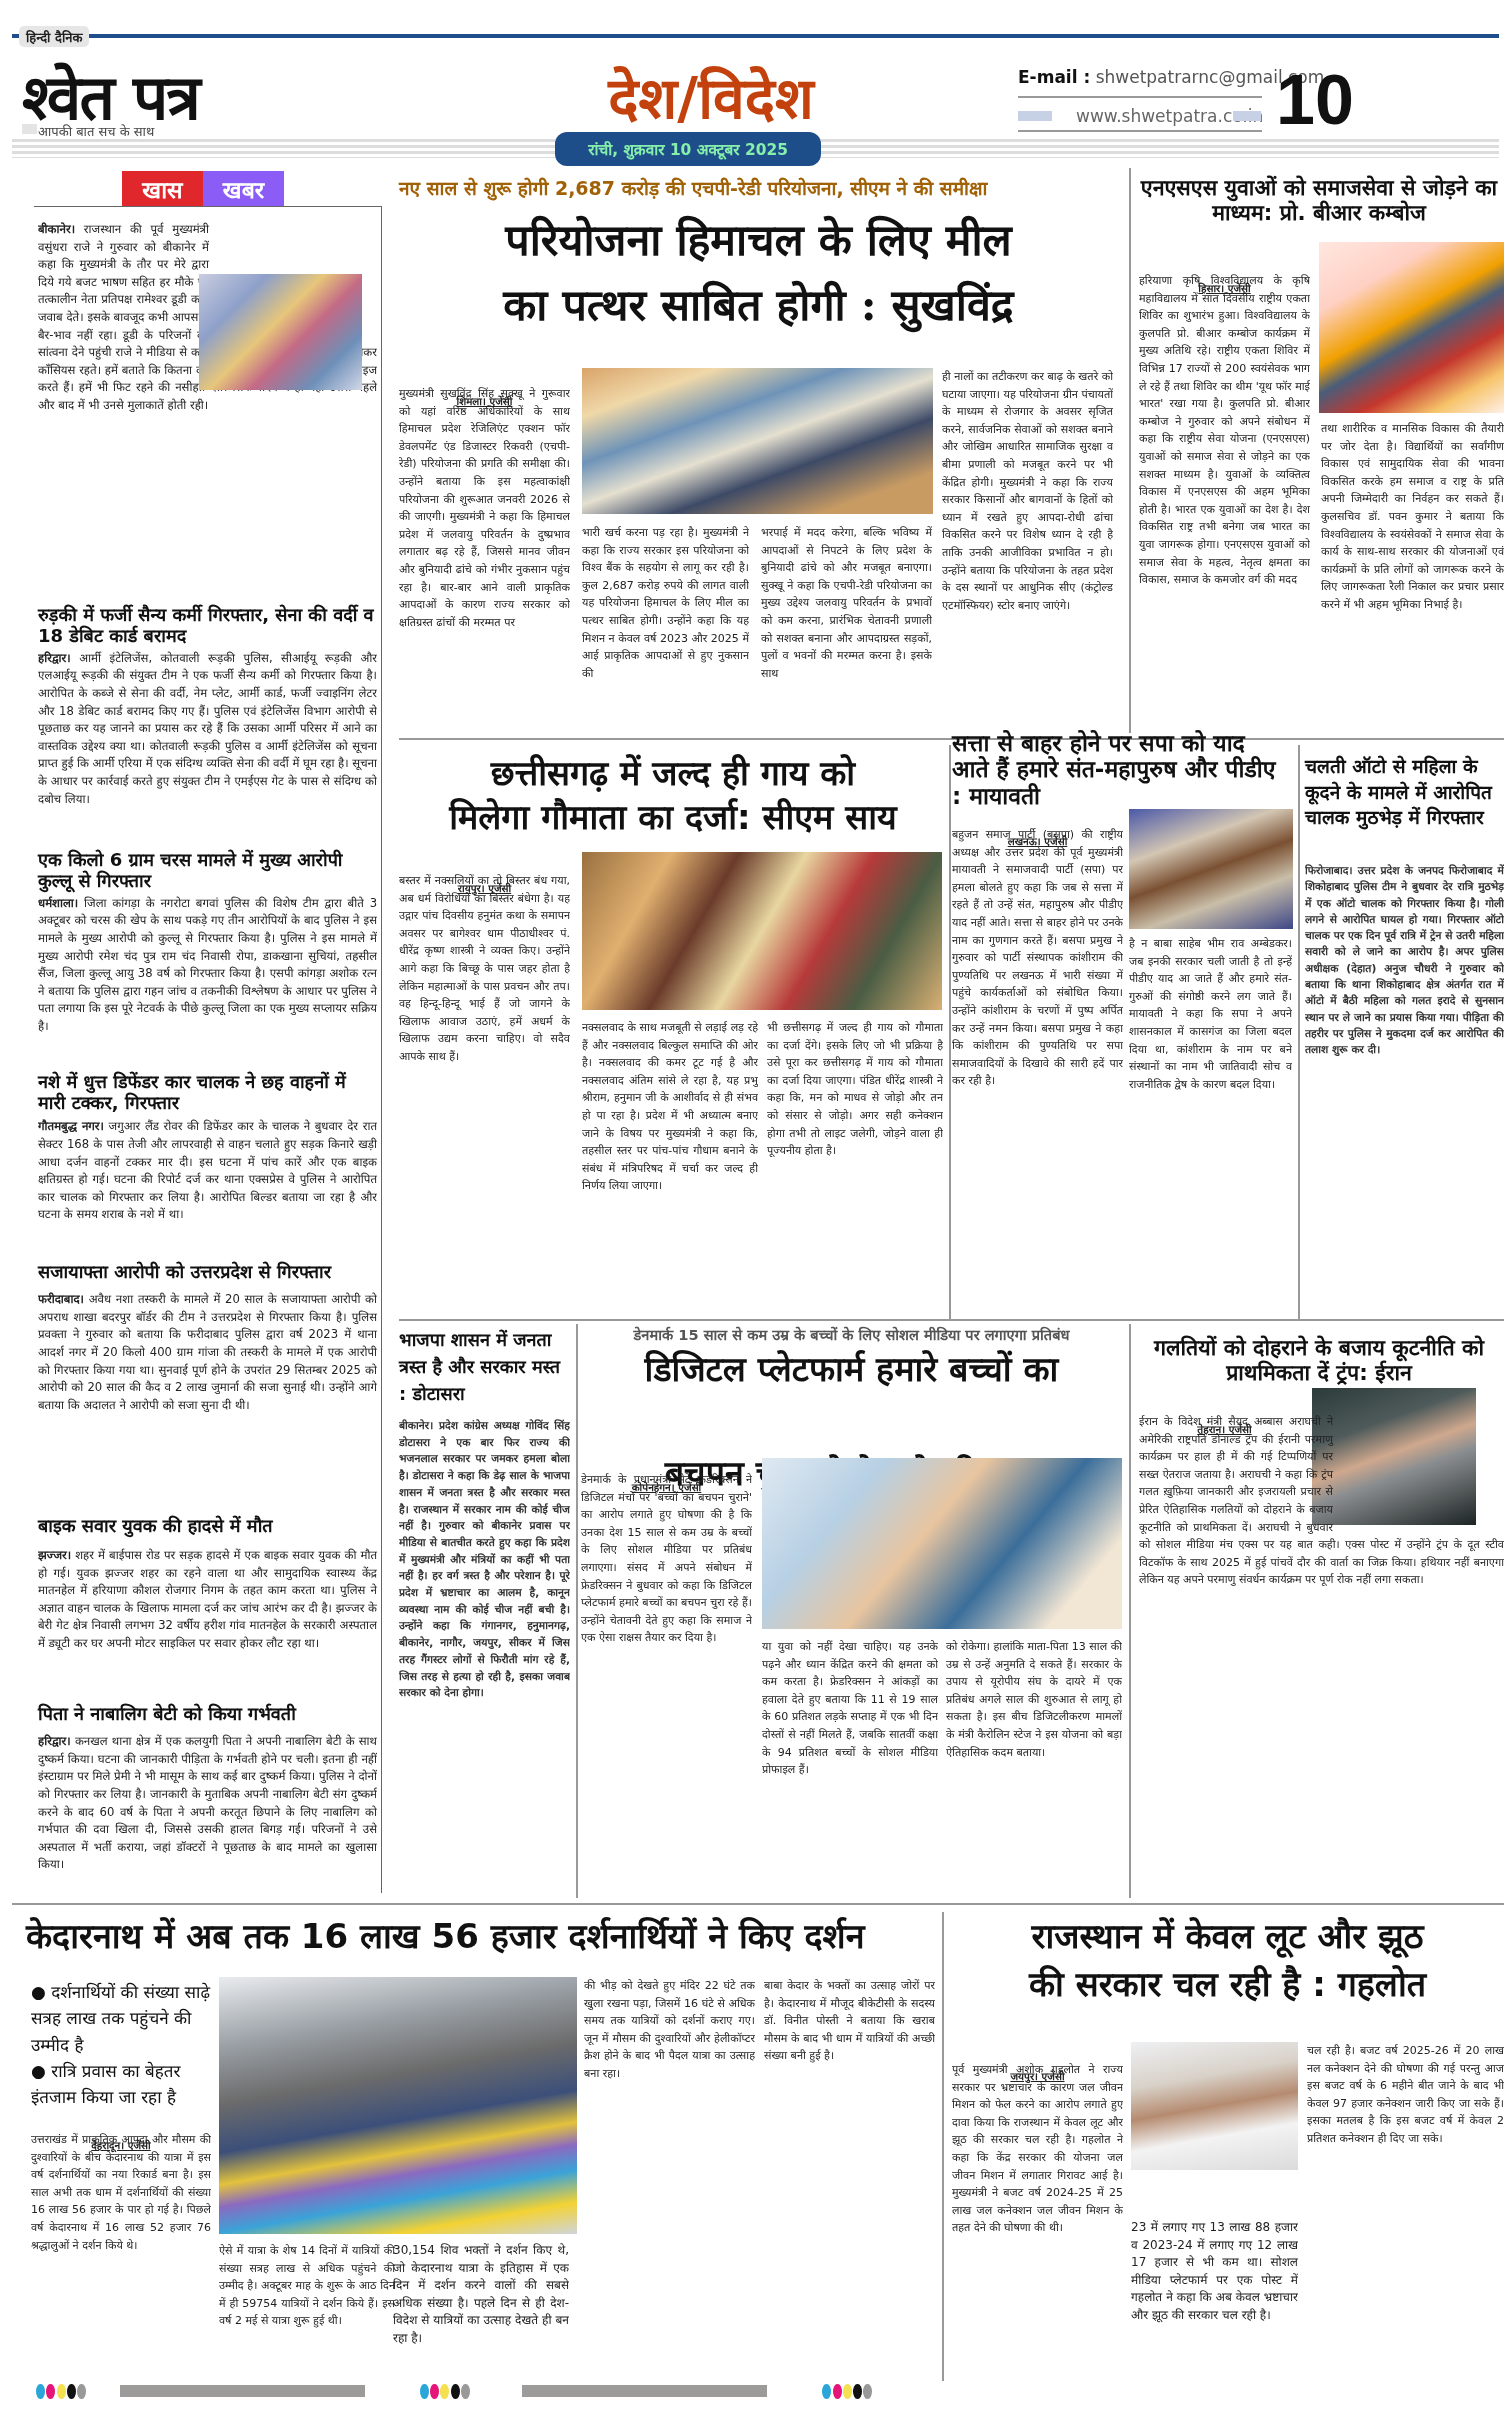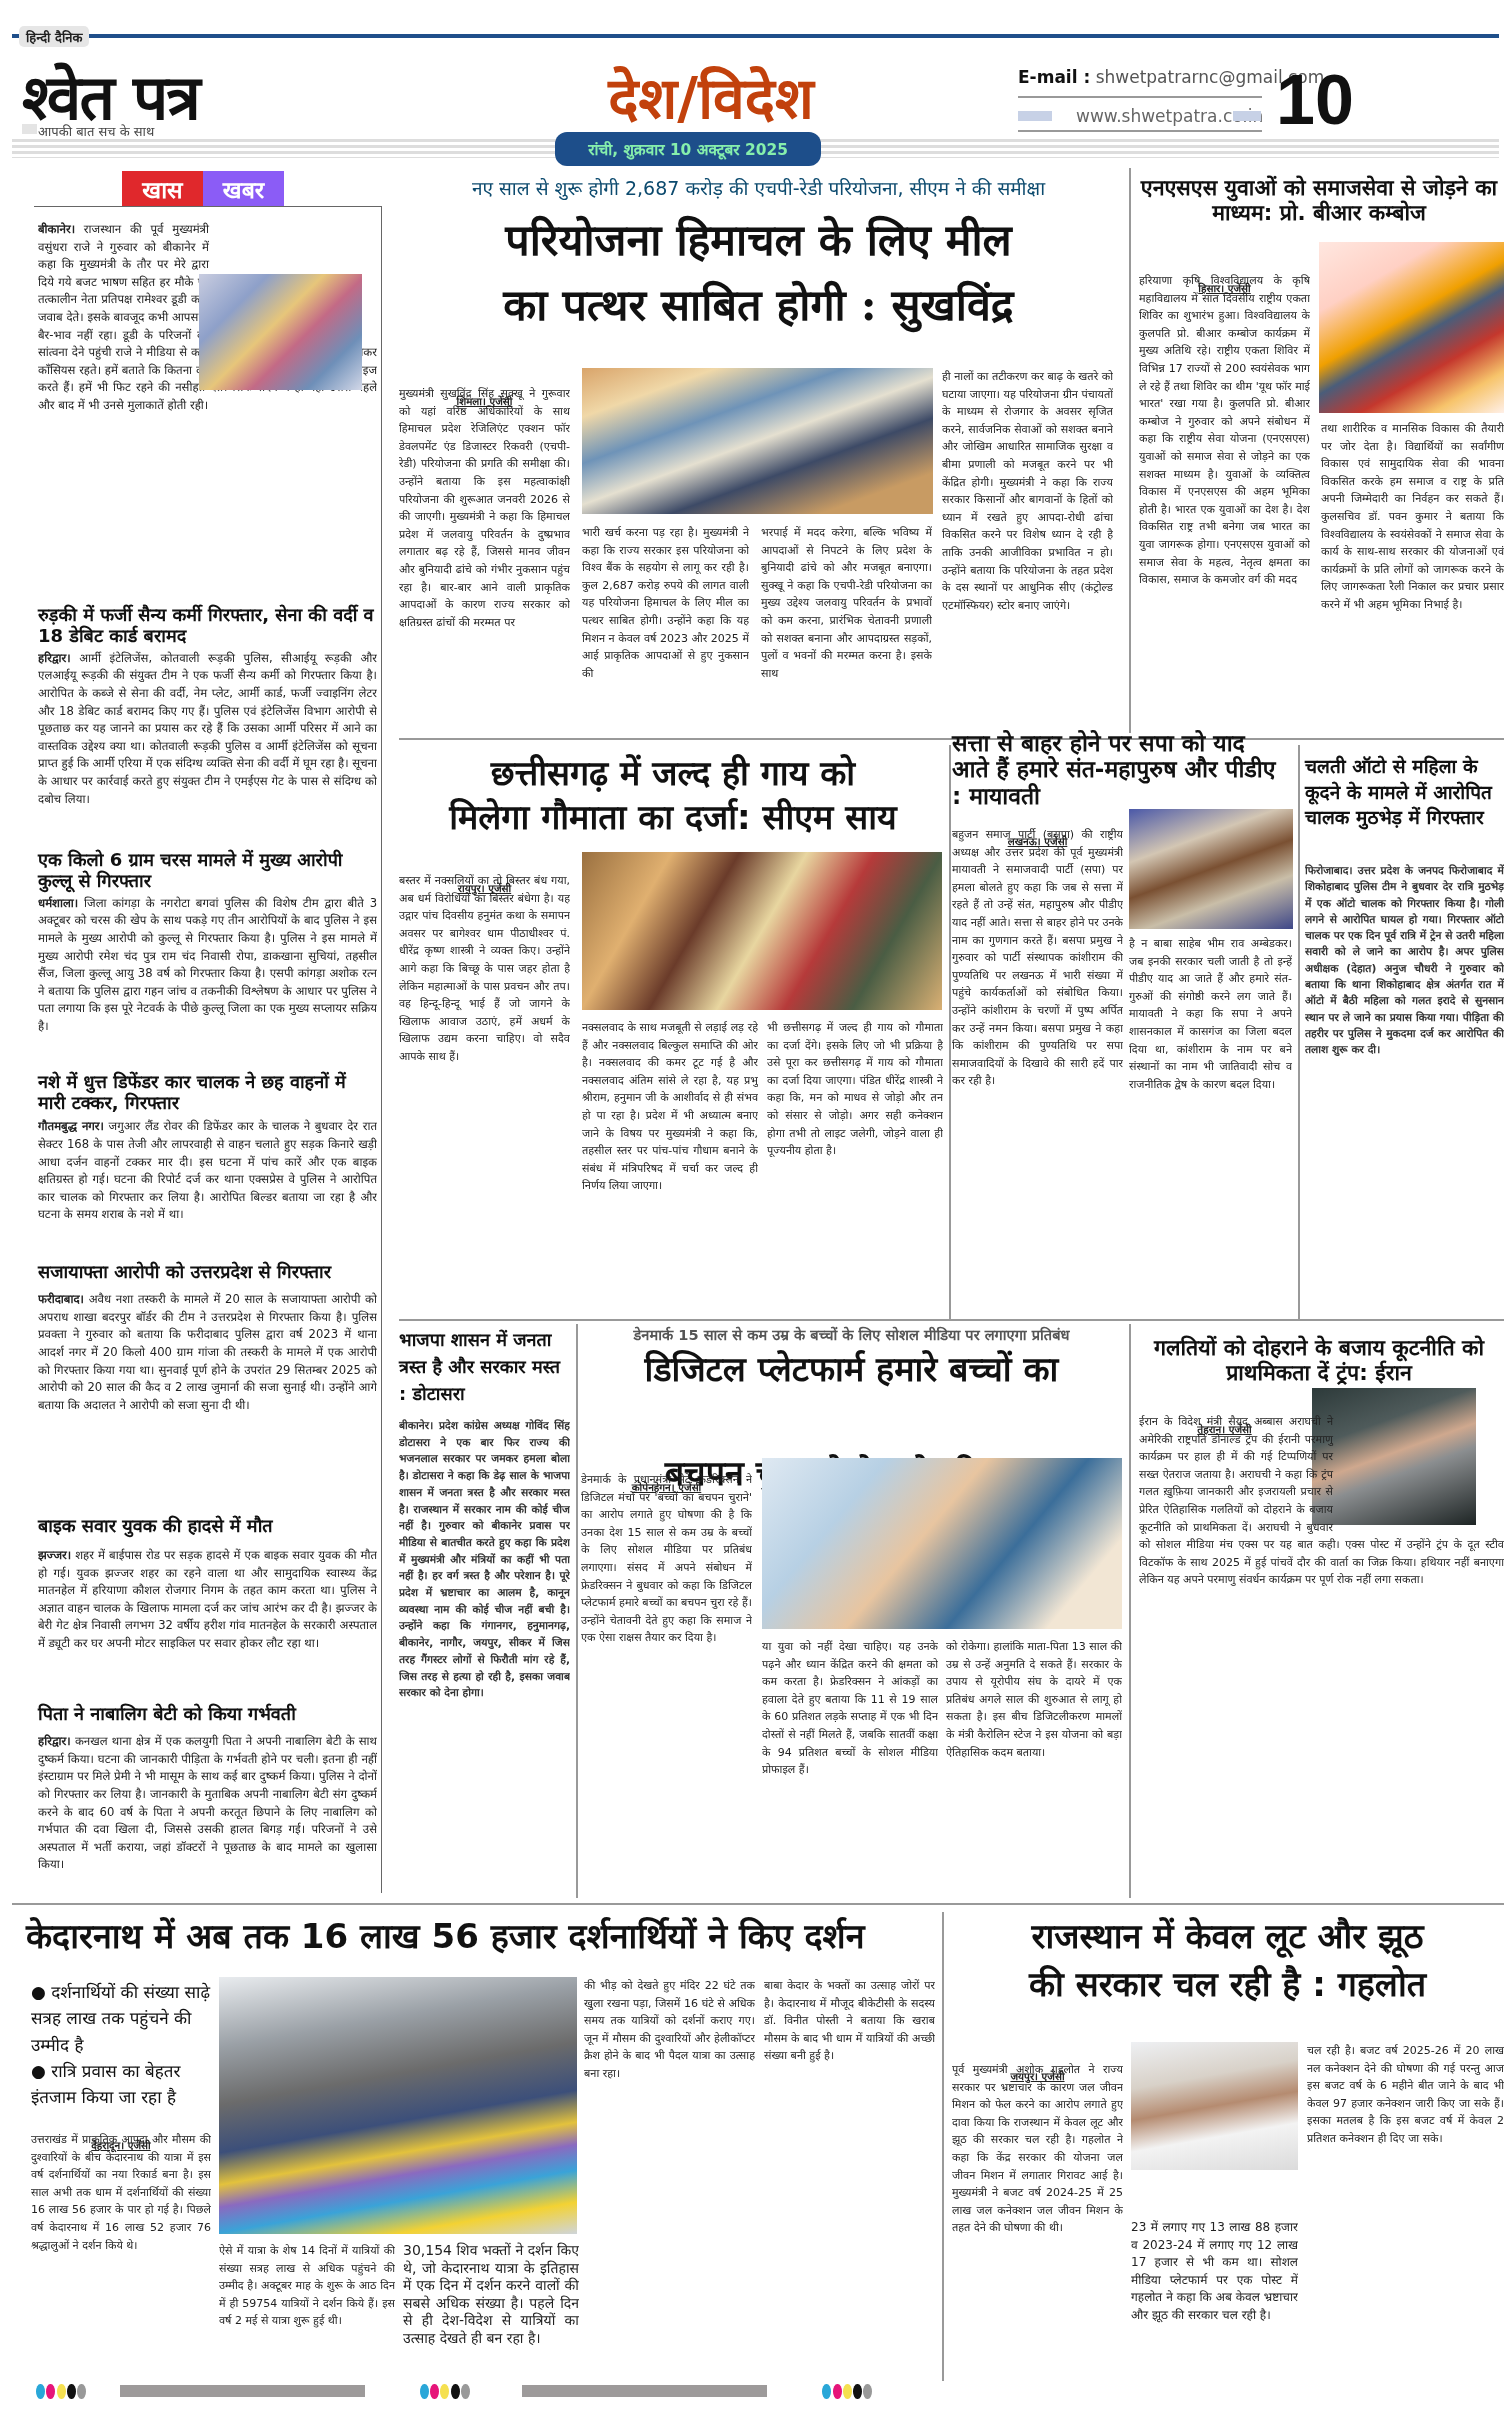--- a/index.html
+++ b/index.html
@@ -105,21 +105,21 @@
 <div class="abs" style="left:38px;top:1516px;width:339px;">
   <div class="hl" style="font-size:18px;">बाइक सवार युवक की हादसे में मौत</div>
   <div class="body" style="margin-top:10.3px;height:144px;overflow:hidden;"><b>झज्जर।</b> <span>शहर में बाईपास रोड पर सड़क हादसे में एक बाइक सवार युवक की मौत हो गई। युवक झज्जर शहर का रहने वाला था और सामुदायिक स्वास्थ्य केंद्र मातनहेल में हरियाणा कौशल रोजगार निगम के तहत काम करता था। पुलिस ने अज्ञात वाहन चालक के खिलाफ मामला दर्ज कर जांच आरंभ कर दी है। झज्जर के बेरी गेट क्षेत्र निवासी लगभग 32 वर्षीय हरीश गांव मातनहेल के सरकारी अस्पताल में ड्यूटी कर घर अपनी मोटर साइकिल पर सवार होकर लौट रहा था।</span></div>
 </div>
 
 <div class="abs" style="left:38px;top:1704px;width:339px;">
   <div class="hl" style="font-size:18px;">पिता ने नाबालिग बेटी को किया गर्भवती</div>
   <div class="body" style="margin-top:8.6px;height:161px;overflow:hidden;"><b>हरिद्वार।</b> <span>कनखल थाना क्षेत्र में एक कलयुगी पिता ने अपनी नाबालिग बेटी के साथ दुष्कर्म किया। घटना की जानकारी पीड़िता के गर्भवती होने पर चली। इतना ही नहीं इंस्टाग्राम पर मिले प्रेमी ने भी मासूम के साथ कई बार दुष्कर्म किया। पुलिस ने दोनों को गिरफ्तार कर लिया है। जानकारी के मुताबिक अपनी नाबालिग बेटी संग दुष्कर्म करने के बाद 60 वर्ष के पिता ने अपनी करतूत छिपाने के लिए नाबालिग को गर्भपात की दवा खिला दी, जिससे उसकी हालत बिगड़ गई। परिजनों ने उसे अस्पताल में भर्ती कराया, जहां डॉक्टरों ने पूछताछ के बाद मामले का खुलासा किया।</span></div>
 </div>
 
-<div class="abs" style="left:399px;top:175px;width:719px;text-align:center;font-size:19px;color:#0c4a6e;font-weight:normal;">नए साल से शुरू होगी 2,687 करोड़ की एचपी-रेडी परियोजना, सीएम ने की समीक्षा</div>
+<div class="abs" style="left:399px;top:175px;width:719px;text-align:left;font-size:19px;color:#a16207;font-weight:bold;">नए साल से शुरू होगी 2,687 करोड़ की एचपी-रेडी परियोजना, सीएम ने की समीक्षा</div>
 <div class="abs hl" style="left:399px;top:216px;width:719px;text-align:center;font-size:43px;font-family:'DejaVu Serif',serif;">परियोजना हिमाचल के लिए मील</div>
 <div class="abs hl" style="left:399px;top:281px;width:719px;text-align:center;font-size:43px;font-family:'DejaVu Serif',serif;">का पत्थर साबित होगी : सुखविंद्र</div>
 
 <div class="abs byline" style="left:399px;top:370px;width:171px;">शिमला। एजेंसी</div>
 <div class="abs body" style="left:399px;top:385px;width:171px;height:347px;overflow:hidden;font-size:11px;">मुख्यमंत्री सुखविंद्र सिंह सुक्खू ने गुरूवार को यहां वरिष्ठ अधिकारियों के साथ हिमाचल प्रदेश रेजिलिएंट एक्शन फॉर डेवलपमेंट एंड डिजास्टर रिकवरी (एचपी-रेडी) परियोजना की प्रगति की समीक्षा की। उन्होंने बताया कि इस महत्वाकांक्षी परियोजना की शुरूआत जनवरी 2026 से की जाएगी। मुख्यमंत्री ने कहा कि हिमाचल प्रदेश में जलवायु परिवर्तन के दुष्प्रभाव लगातार बढ़ रहे हैं, जिससे मानव जीवन और बुनियादी ढांचे को गंभीर नुकसान पहुंच रहा है। बार-बार आने वाली प्राकृतिक आपदाओं के कारण राज्य सरकार को क्षतिग्रस्त ढांचों की मरम्मत पर</div>
 <div class="abs photo ph-meeting" style="left:582px;top:368px;width:351px;height:146px;"></div>
 <div class="abs body" style="left:582px;top:524px;width:167px;height:210px;overflow:hidden;font-size:11px;">भारी खर्च करना पड़ रहा है। मुख्यमंत्री ने कहा कि राज्य सरकार इस परियोजना को विश्व बैंक के सहयोग से लागू कर रही है। कुल 2,687 करोड़ रुपये की लागत वाली यह परियोजना हिमाचल के लिए मील का पत्थर साबित होगी। उन्होंने कहा कि यह मिशन न केवल वर्ष 2023 और 2025 में आई प्राकृतिक आपदाओं से हुए नुकसान की</div>
 <div class="abs body" style="left:761px;top:524px;width:171px;height:210px;overflow:hidden;font-size:11px;">भरपाई में मदद करेगा, बल्कि भविष्य में आपदाओं से निपटने के लिए प्रदेश के बुनियादी ढांचे को और मजबूत बनाएगा। सुक्खू ने कहा कि एचपी-रेडी परियोजना का मुख्य उद्देश्य जलवायु परिवर्तन के प्रभावों को कम करना, प्रारंभिक चेतावनी प्रणाली को सशक्त बनाना और आपदाग्रस्त सड़कों, पुलों व भवनों की मरम्मत करना है। इसके साथ</div>
 <div class="abs body" style="left:942px;top:368px;width:171px;height:364px;overflow:hidden;font-size:11px;">ही नालों का तटीकरण कर बाढ़ के खतरे को घटाया जाएगा। यह परियोजना ग्रीन पंचायतों के माध्यम से रोजगार के अवसर सृजित करने, सार्वजनिक सेवाओं को सशक्त बनाने और जोखिम आधारित सामाजिक सुरक्षा व बीमा प्रणाली को मजबूत करने पर भी केंद्रित होगी। मुख्यमंत्री ने कहा कि राज्य सरकार किसानों और बागवानों के हितों को ध्यान में रखते हुए आपदा-रोधी ढांचा विकसित करने पर विशेष ध्यान दे रही है ताकि उनकी आजीविका प्रभावित न हो। उन्होंने बताया कि परियोजना के तहत प्रदेश के दस स्थानों पर आधुनिक सीए (कंट्रोल्ड एटमॉस्फियर) स्टोर बनाए जाएंगे।</div>
 
@@ -181,21 +181,21 @@
 
 <div class="abs hl" style="left:26px;top:1917px;width:908px;font-size:34px;">केदारनाथ में अब तक 16 लाख 56 हजार दर्शनार्थियों ने किए दर्शन</div>
 <div class="abs" style="left:31px;top:1979px;width:180px;font-size:17px;line-height:1.55;color:#111;">
   <div>● <span>दर्शनार्थियों की संख्या साढ़े सत्रह लाख तक पहुंचने की उम्मीद है</span></div>
   <div>● <span>रात्रि प्रवास का बेहतर इंतजाम किया जा रहा है</span></div>
 </div>
 <div class="abs byline" style="left:31px;top:2114px;width:180px;">देहरादून। एजेंसी</div>
 <div class="abs body" style="left:31px;top:2131px;width:180px;height:248px;overflow:hidden;font-size:11px;">उत्तराखंड में प्राकृतिक आपदा और मौसम की दुश्वारियों के बीच केदारनाथ की यात्रा में इस वर्ष दर्शनार्थियों का नया रिकार्ड बना है। इस साल अभी तक धाम में दर्शनार्थियों की संख्या 16 लाख 56 हजार के पार हो गई है। पिछले वर्ष केदारनाथ में 16 लाख 52 हजार 76 श्रद्धालुओं ने दर्शन किये थे।</div>
 <div class="abs photo ph-kedar" style="left:219px;top:1977px;width:358px;height:257px;"></div>
 <div class="abs body" style="left:219px;top:2242px;width:176px;height:137px;overflow:hidden;font-size:11px;">ऐसे में यात्रा के शेष 14 दिनों में यात्रियों की संख्या सत्रह लाख से अधिक पहुंचने की उम्मीद है। अक्टूबर माह के शुरू के आठ दिन में ही 59754 यात्रियों ने दर्शन किये हैं। इस वर्ष 2 मई से यात्रा शुरू हुई थी।</div>
-<div class="abs body" style="left:403px;top:2242px;width:176px;height:137px;overflow:hidden;font-size:14px;">30,154 शिव भक्तों ने दर्शन किए थे, जो केदारनाथ यात्रा के इतिहास में एक दिन में दर्शन करने वालों की सबसे अधिक संख्या है। पहले दिन से ही देश-विदेश से यात्रियों का उत्साह देखते ही बन रहा है।</div>
+<div class="abs body" style="left:393px;top:2242px;width:176px;height:137px;overflow:hidden;font-size:12px;">30,154 शिव भक्तों ने दर्शन किए थे, जो केदारनाथ यात्रा के इतिहास में एक दिन में दर्शन करने वालों की सबसे अधिक संख्या है। पहले दिन से ही देश-विदेश से यात्रियों का उत्साह देखते ही बन रहा है।</div>
 <div class="abs body" style="left:584px;top:1977px;width:171px;height:403px;overflow:hidden;font-size:11px;">की भीड़ को देखते हुए मंदिर 22 घंटे तक खुला रखना पड़ा, जिसमें 16 घंटे से अधिक समय तक यात्रियों को दर्शनों कराए गए। जून में मौसम की दुश्वारियों और हेलीकॉप्टर क्रैश होने के बाद भी पैदल यात्रा का उत्साह बना रहा।</div>
 <div class="abs body" style="left:764px;top:1977px;width:171px;height:403px;overflow:hidden;font-size:11px;">बाबा केदार के भक्तों का उत्साह जोरों पर है। केदारनाथ में मौजूद बीकेटीसी के सदस्य डॉ. विनीत पोस्ती ने बताया कि खराब मौसम के बाद भी धाम में यात्रियों की अच्छी संख्या बनी हुई है।</div>
 
 <div class="abs col-rule" style="left:942px;top:1912px;height:469px;"></div>
 
 <div class="abs hl" style="left:949px;top:1917px;width:557px;text-align:center;font-size:34px;">राजस्थान में केवल लूट और झूठ</div>
 <div class="abs hl" style="left:949px;top:1965px;width:557px;text-align:center;font-size:34px;">की सरकार चल रही है : गहलोत</div>
 <div class="abs byline" style="left:952px;top:2045px;width:171px;">जयपुर। एजेंसी</div>
 <div class="abs body" style="left:952px;top:2061px;width:171px;height:319px;overflow:hidden;font-size:11px;">पूर्व मुख्यमंत्री अशोक गहलोत ने राज्य सरकार पर भ्रष्टाचार के कारण जल जीवन मिशन को फेल करने का आरोप लगाते हुए दावा किया कि राजस्थान में केवल लूट और झूठ की सरकार चल रही है। गहलोत ने कहा कि केंद्र सरकार की योजना जल जीवन मिशन में लगातार गिरावट आई है। मुख्यमंत्री ने बजट वर्ष 2024-25 में 25 लाख जल कनेक्शन जल जीवन मिशन के तहत देने की घोषणा की थी।</div>
 <div class="abs photo ph-gehlot" style="left:1131px;top:2042px;width:167px;height:128px;"></div>

